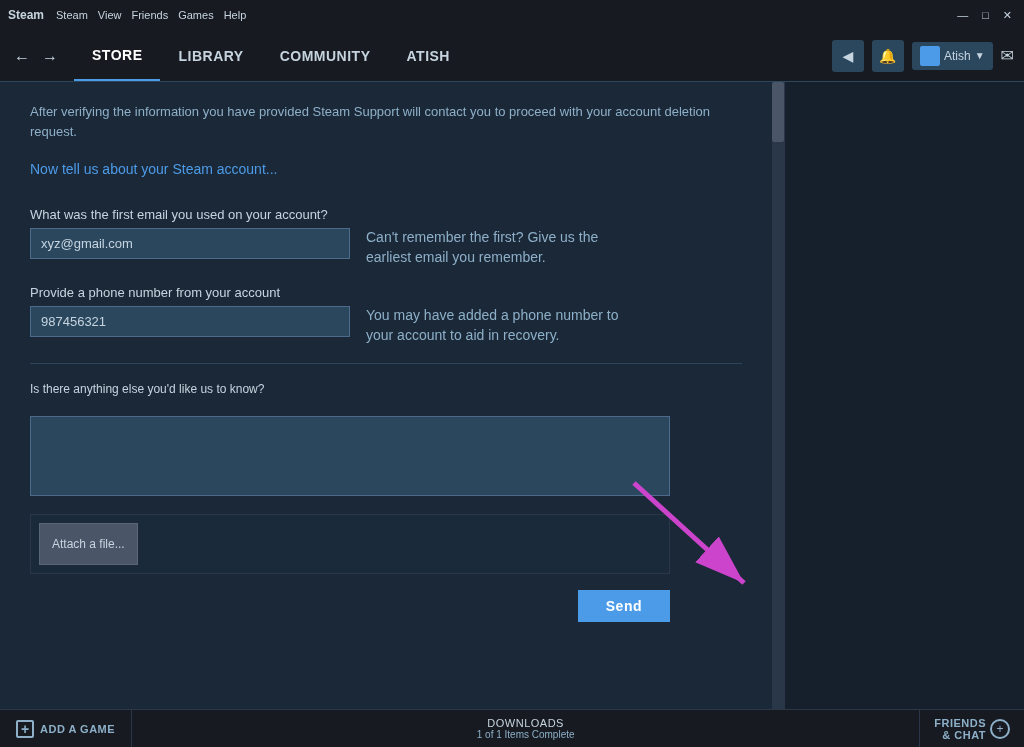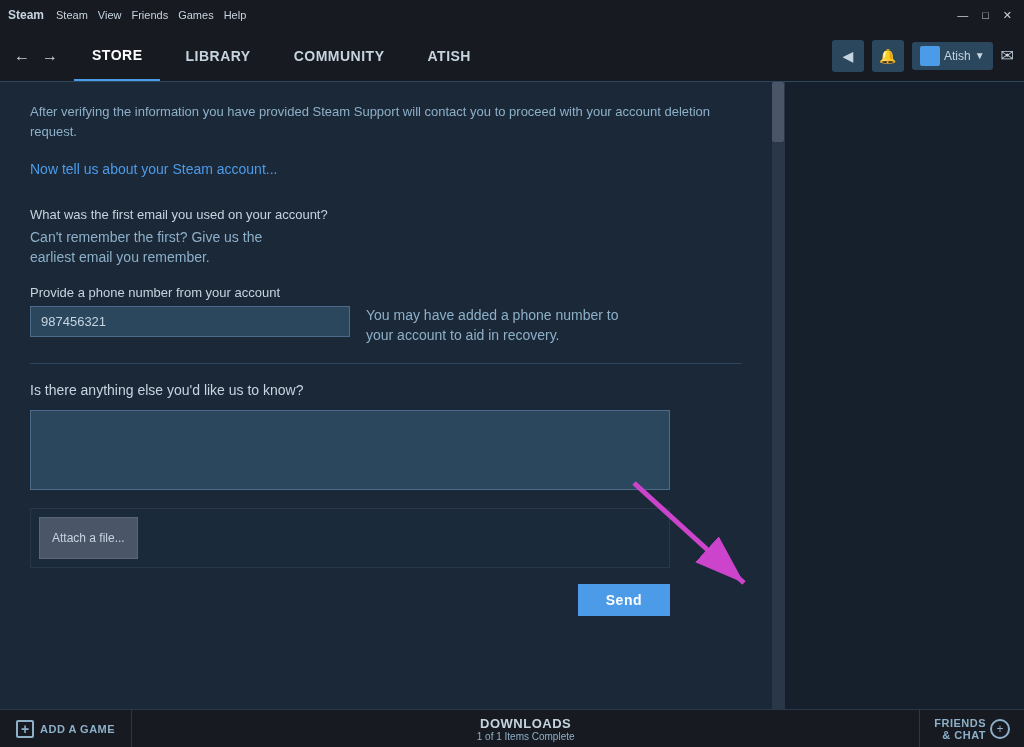--- a/index.html
+++ b/index.html
@@ -70,21 +70,21 @@
     }
     .nav-arrow {
       color: #c6d4df;
       font-size: 16px;
       cursor: pointer;
       padding: 2px 4px;
     }
     .nav-tabs {
       display: flex;
       align-items: center;
-      gap: 7px;
+      gap: 0;
       height: 100%;
     }
     .nav-tab {
       color: #c6d4df;
       font-size: 14px;
       font-weight: bold;
       padding: 0 18px;
       height: 100%;
       display: flex;
       align-items: center;
@@ -211,22 +211,22 @@
       line-height: 1.4;
     }
     .divider {
       border: none;
       border-top: 1px solid #2a475e;
       margin: 18px 0;
       width: 100%;
     }
     .textarea-label {
       color: #c6d4df;
-      font-size: 14px;
-      margin-bottom: 12px;
+      font-size: 12px;
+      margin-bottom: 20px;
       display: block;
     }
     .form-textarea {
       width: 640px;
       height: 80px;
       background: #2a475e;
       border: 1px solid #4c6a8a;
       color: #c6d4df;
       font-size: 13px;
       padding: 8px 10px;
@@ -309,22 +309,22 @@
     }
     .bottom-downloads {
       flex: 1;
       display: flex;
       flex-direction: column;
       align-items: center;
       justify-content: center;
     }
     .bottom-downloads-title {
       color: #c6d4df;
-      font-size: 13px;
-      font-weight: bold;
+      font-size: 11px;
+      font-weight: normal;
       letter-spacing: 0.5px;
     }
     .bottom-downloads-sub {
       color: #8db0c8;
       font-size: 10px;
     }
     .bottom-friends {
       display: flex;
       align-items: center;
       gap: 4px;
@@ -409,20 +409,21 @@
 
   <div class="content-area">
 
     <p class="info-text">After verifying the information you have provided Steam Support will contact you to proceed with your account deletion request.</p>
 
     <p class="section-title">Now tell us about your Steam account...</p>
 
     <div class="form-group">
       <label class="form-label">What was the first email you used on your account?</label>
       <div class="form-row">
+        <input class="form-input" type="text" value="xyz@gmail.com" style="">
         <span class="form-hint">Can't remember the first? Give us the earliest email you remember.</span>
       </div>
     </div>
 
     <div class="form-group">
       <label class="form-label">Provide a phone number from your account</label>
       <div class="form-row">
         <input class="form-input" type="text" value="987456321" style="">
         <span class="form-hint">You may have added a phone number to your account to aid in recovery.</span>
       </div>

